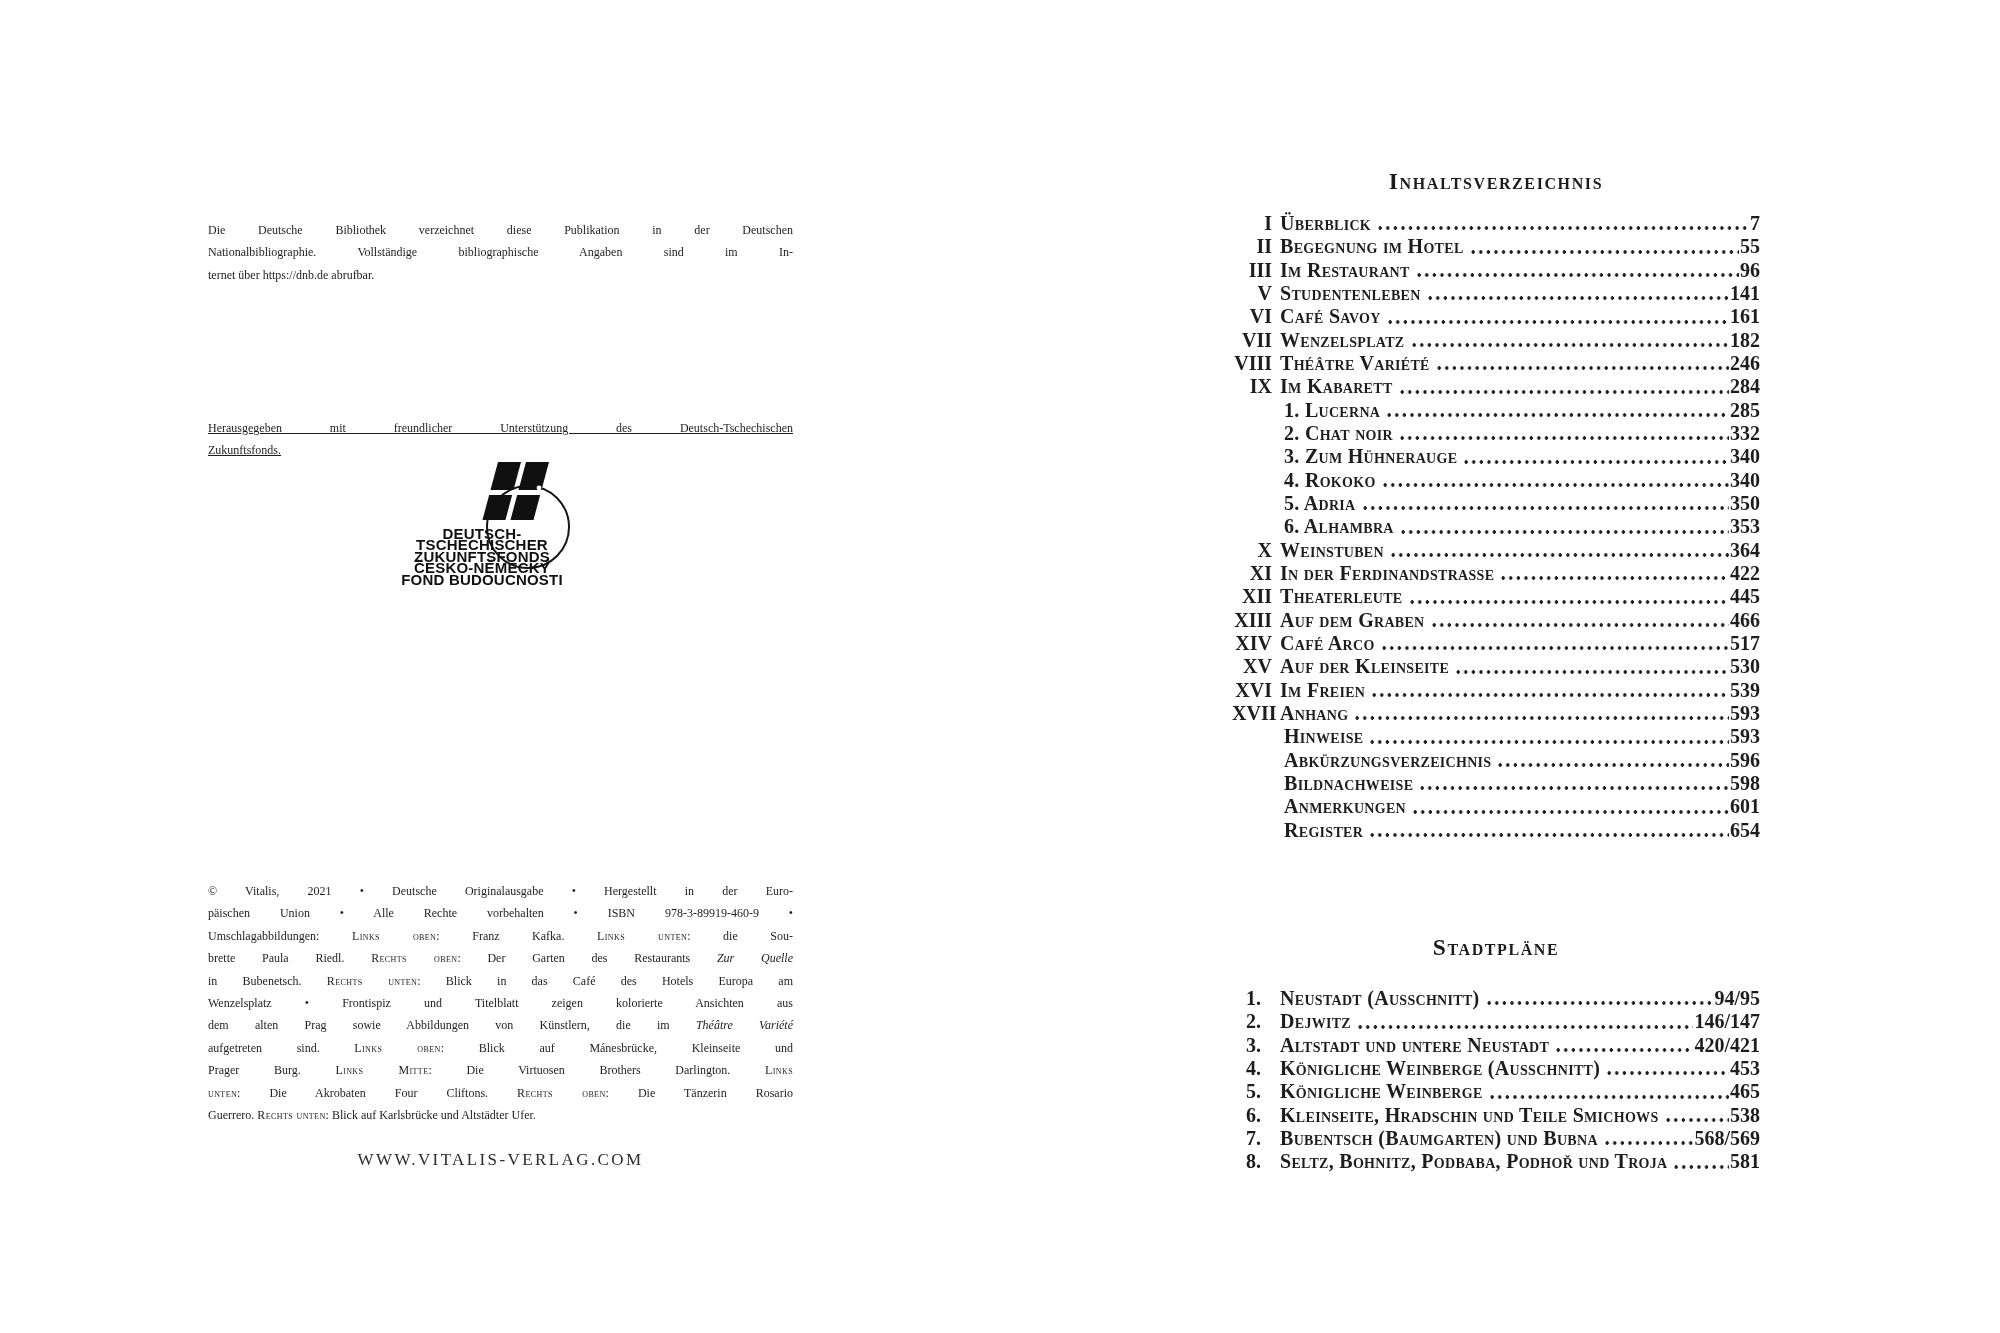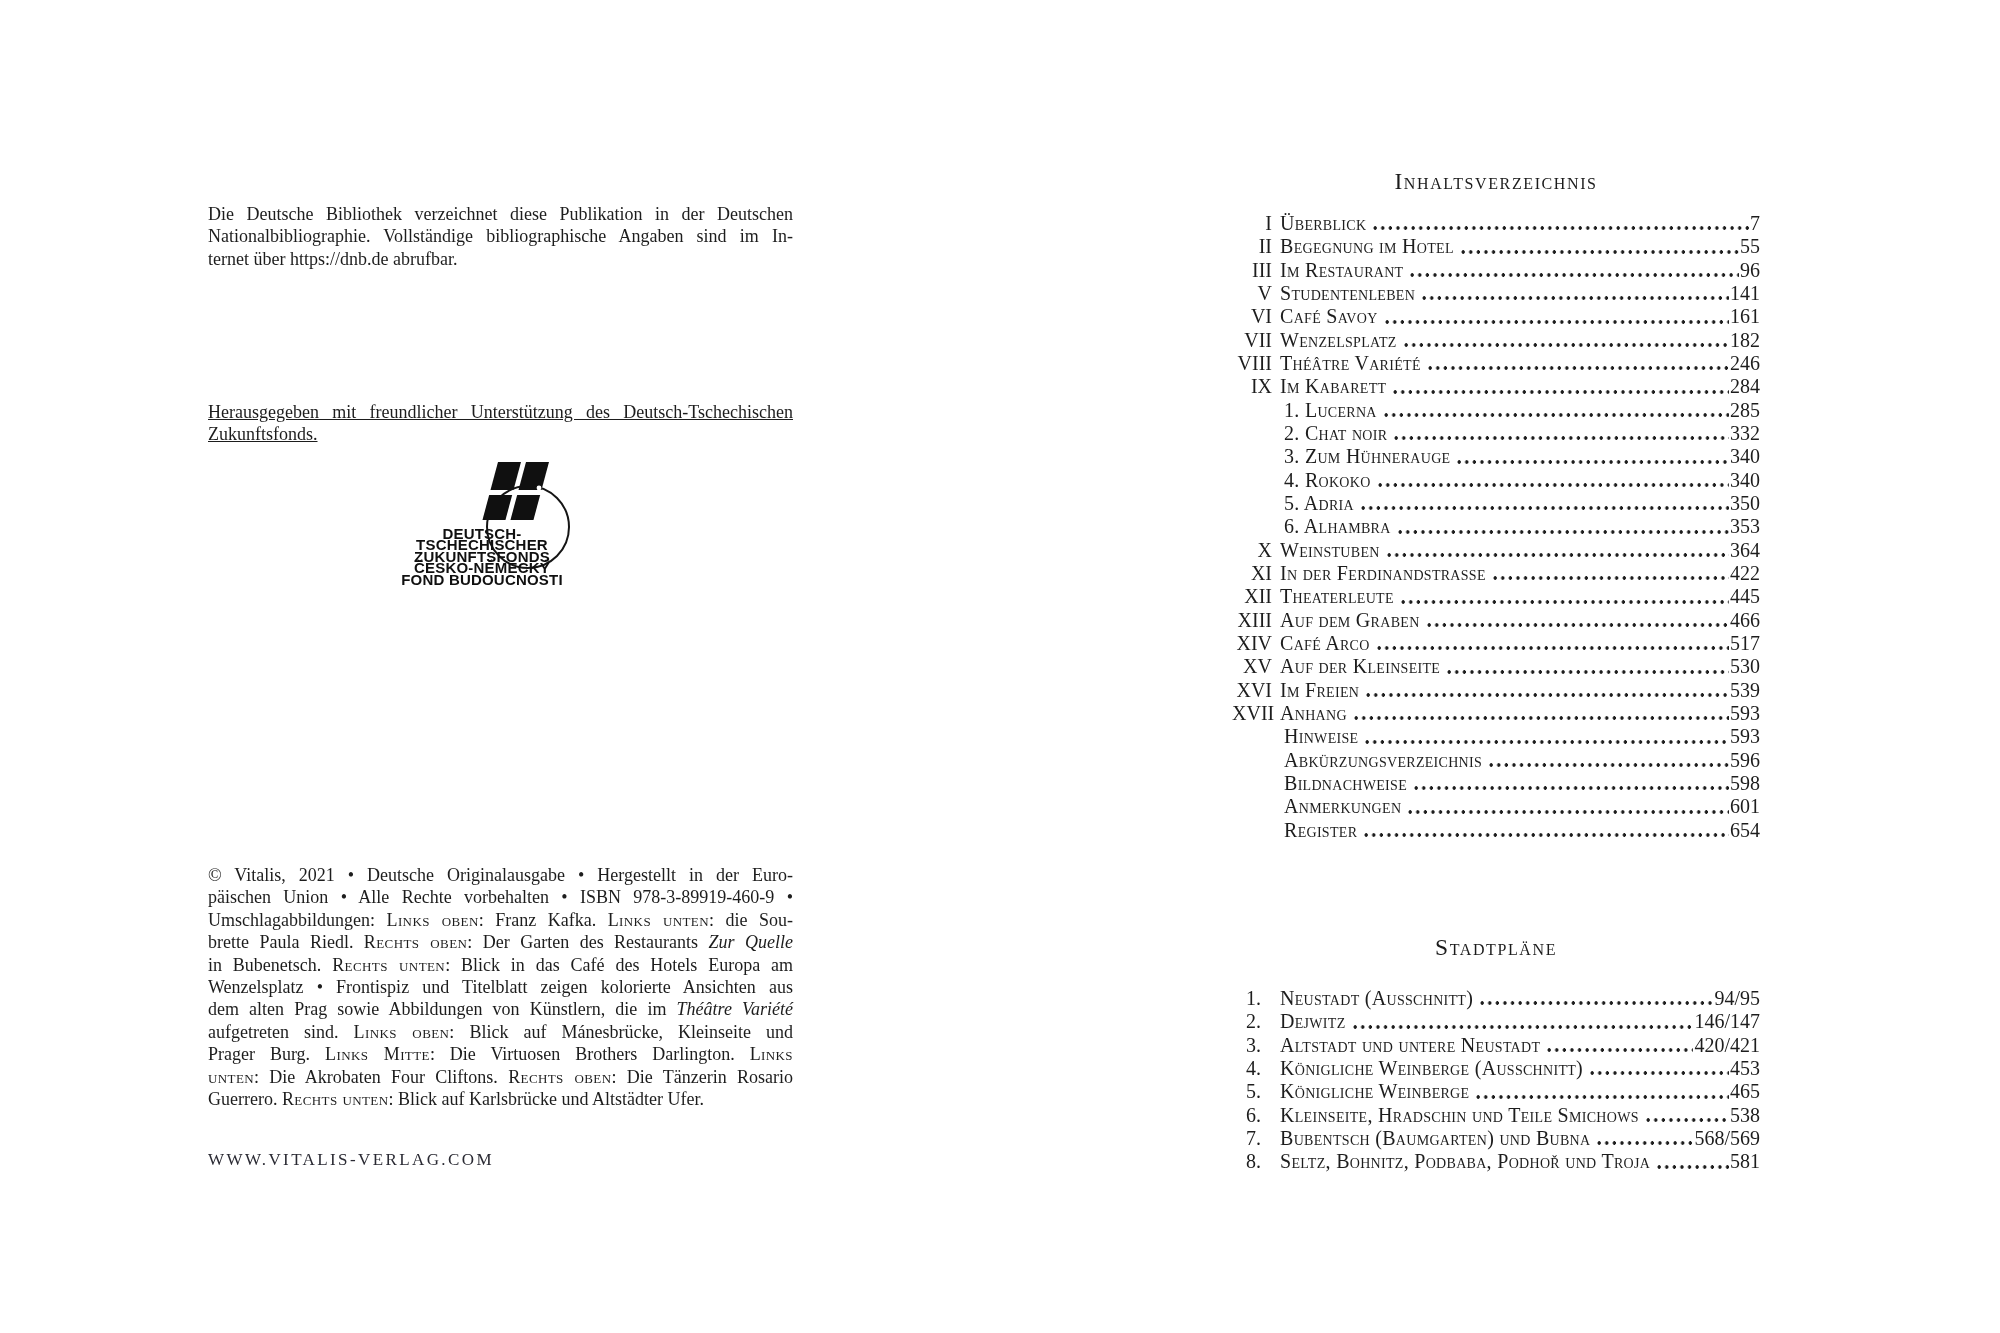--- a/index.html
+++ b/index.html
@@ -1,34 +1,34 @@
 <!DOCTYPE html>
 <html><head>
 <meta charset="utf-8">
 <style>
   html,body{margin:0;padding:0;background:#ffffff;}
   #canvas{position:relative;width:2000px;height:1333px;background:#ffffff;overflow:hidden;
           font-family:"Liberation Serif",serif;color:#1d1d1d;}
   
-  .para{position:absolute;font-size:18px;line-height:22.4px;}
+  .para{position:absolute;font-size:12px;line-height:22.4px;margin-top:16px;}
   .pline{text-align:justify;text-align-last:justify;white-space:normal;}
   .pline.last{text-align-last:left;}
   .sc{font-variant:small-caps;letter-spacing:0.4px;}
   .it{font-style:italic;}
   
   #logo{position:absolute;left:398px;top:452px;width:212px;height:132px;}
   #logo svg{position:absolute;left:0;top:0;}
   .logo-caption{position:absolute;left:0;top:76px;width:168px;text-align:center;
     font-family:"Liberation Sans",sans-serif;font-weight:bold;font-size:15px;
     line-height:11.4px;letter-spacing:0.2px;color:#101010;}
   
-  #website{position:absolute;left:208px;top:1150px;width:585px;
+  #website{position:absolute;left:208px;top:1150px;width:585px;text-align:center;
     font-size:17px;letter-spacing:2.4px;color:#2a2a33;}
   
-  .toc-block{position:absolute;width:528px;}
+  .toc-block{position:absolute;width:528px;font-weight:bold;}
   #toc{left:1232px;top:168px;}
   #maps{left:1232px;top:934px;}
   .toc-title{text-align:center;font-variant:small-caps;font-size:23.5px;
     letter-spacing:1.6px;line-height:27px;color:#1b1b1b;}
   #toc .rows{margin-top:17px;}
   #maps .rows{margin-top:26px;}
   .row{display:flex;align-items:baseline;height:23.33px;line-height:23.33px;font-size:20px;}
   .row .num{flex:none;width:40px;padding-right:8px;text-align:right;}
   #maps .row .num{text-align:left;padding-left:14px;width:26px;}
   .row .label{flex:none;font-variant:small-caps;letter-spacing:0.3px;white-space:nowrap;}

